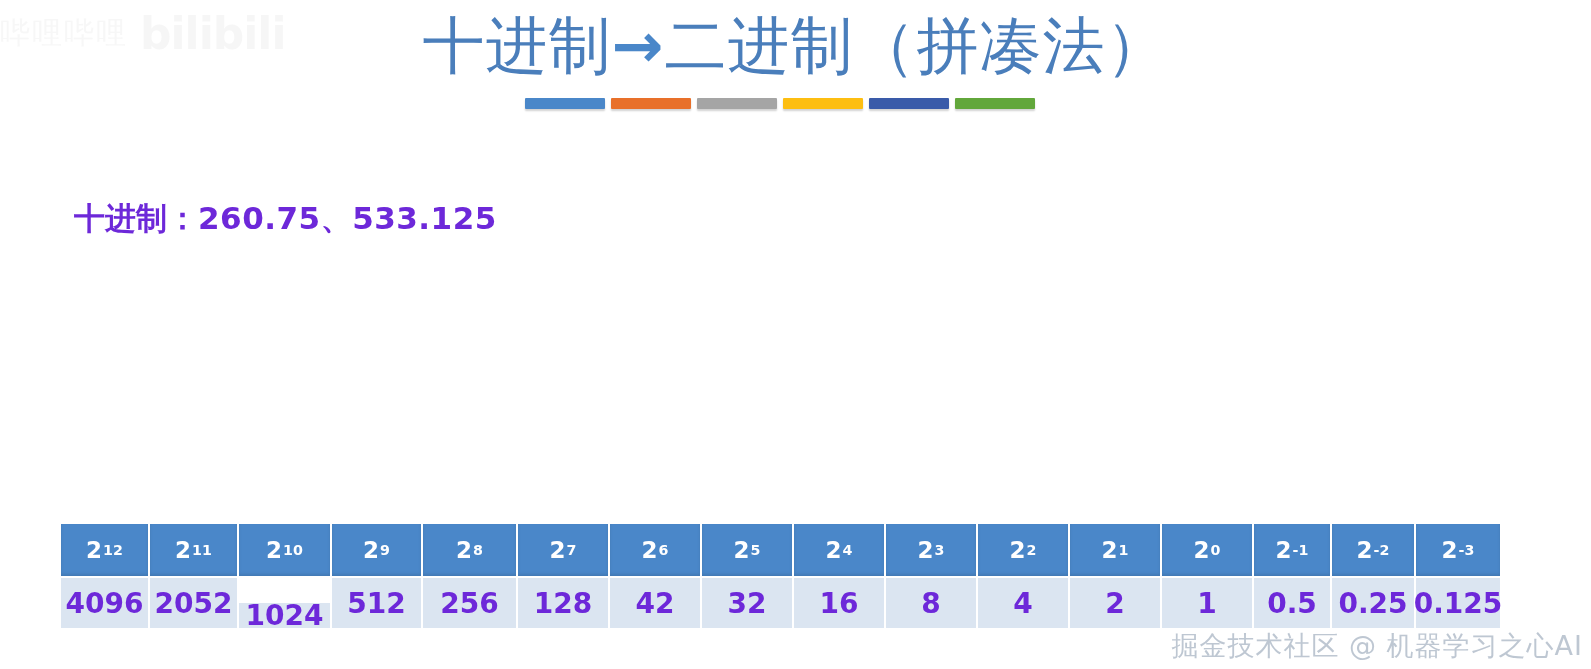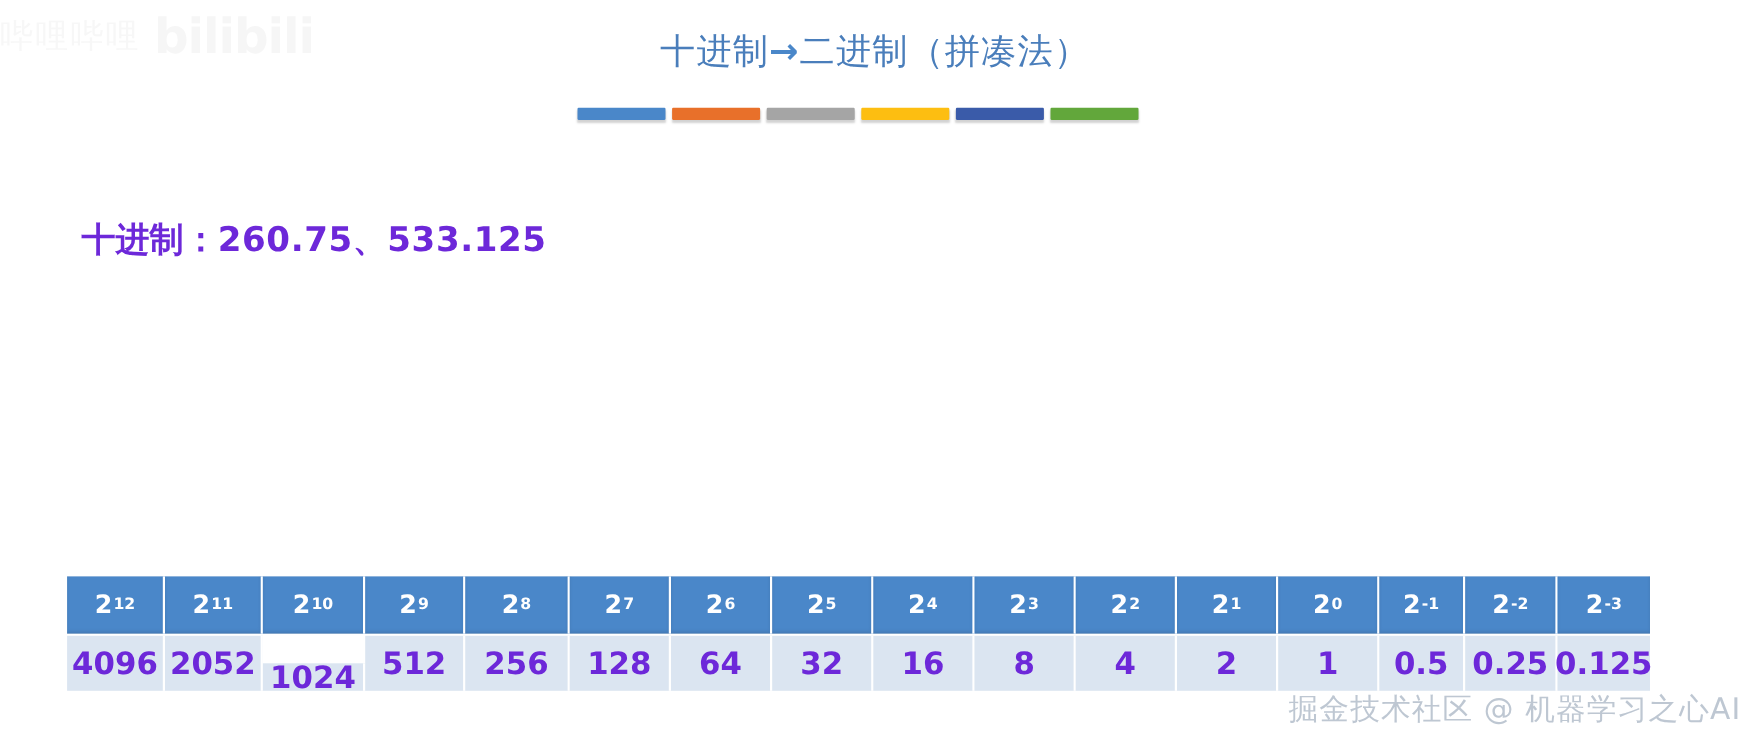--- a/index.html
+++ b/index.html
@@ -43,21 +43,21 @@
 
   
   .title-block {
     position: absolute;
     left: 0;
     top: 16px;
     width: 1591px;
     text-align: center;
   }
   .slide-title {
-    font-size: 32px;
+    font-size: 62px;
     line-height: 60px;
     color: #4a7ebb;
     font-family: "DejaVu Serif", "Liberation Serif", serif;
     letter-spacing: 1px;
     white-space: nowrap;
   }
   .title-arrow {
     font-family: "DejaVu Sans", sans-serif;
     font-weight: bold;
     color: #4a87c9;
@@ -248,21 +248,21 @@
         <sup>-3</sup>
       </div>
     </div>
   <div class="table-row body-row">
       <div class="cell body-cell" style="width: 89px; background: rgb(219, 229, 241);">4096</div>
       <div class="cell body-cell" style="width: 89px; background: rgb(219, 229, 241);">2052</div>
       <div class="cell body-cell" style="width: 93px; background: rgb(219, 229, 241); margin-top: 25px;">1024</div>
       <div class="cell body-cell" style="width: 91px; background: rgb(219, 229, 241);">512</div>
       <div class="cell body-cell" style="width: 95px; background: rgb(219, 229, 241);">256</div>
       <div class="cell body-cell" style="width: 92px; background: rgb(219, 229, 241);">128</div>
-      <div class="cell body-cell" style="width: 92px; background: rgb(219, 229, 241);">64</div>
+      <div class="cell body-cell" style="width: 92px; background: rgb(219, 229, 241);">42</div>
       <div class="cell body-cell" style="width: 92px; background: rgb(219, 229, 241);">32</div>
       <div class="cell body-cell" style="width: 92px; background: rgb(219, 229, 241);">16</div>
       <div class="cell body-cell" style="width: 92px; background: rgb(219, 229, 241);">8</div>
       <div class="cell body-cell" style="width: 92px; background: rgb(219, 229, 241);">4</div>
       <div class="cell body-cell" style="width: 92px; background: rgb(219, 229, 241);">2</div>
       <div class="cell body-cell" style="width: 92px; background: rgb(219, 229, 241);">1</div>
       <div class="cell body-cell" style="width: 78px; background: rgb(219, 229, 241);">0.5</div>
       <div class="cell body-cell" style="width: 84px; background: rgb(219, 229, 241);">0.25</div>
       <div class="cell body-cell" style="width: 84px; background: rgb(219, 229, 241);">0.125</div>
     </div>

